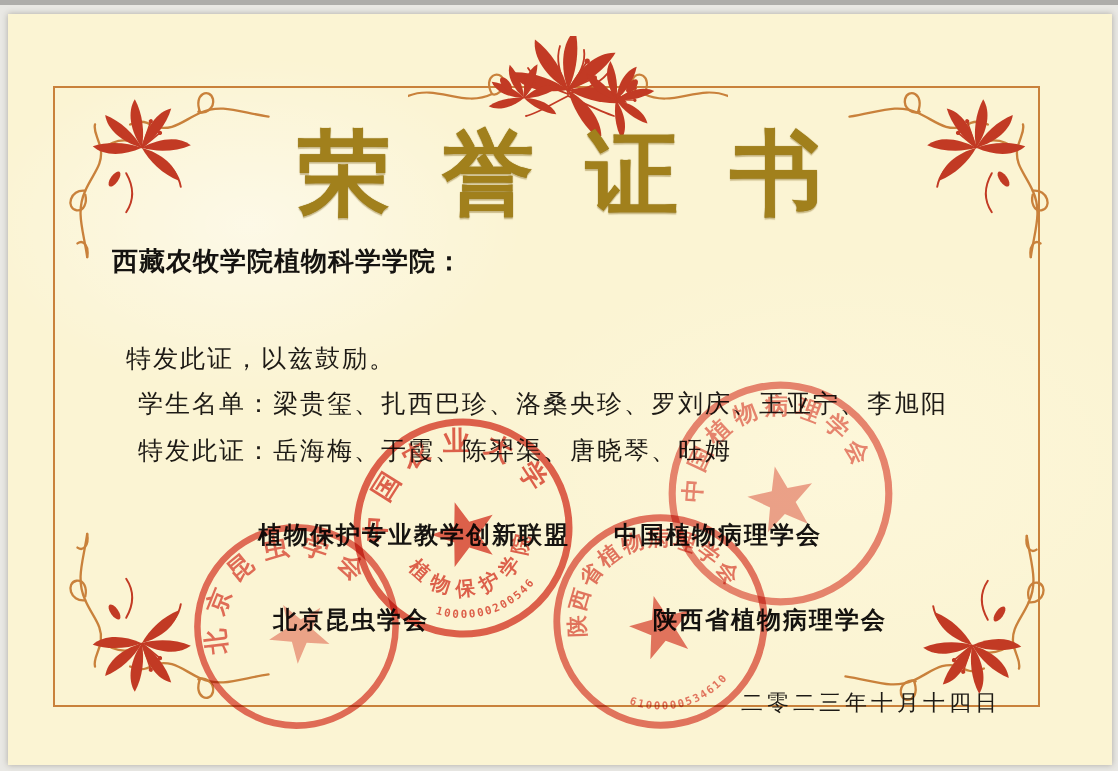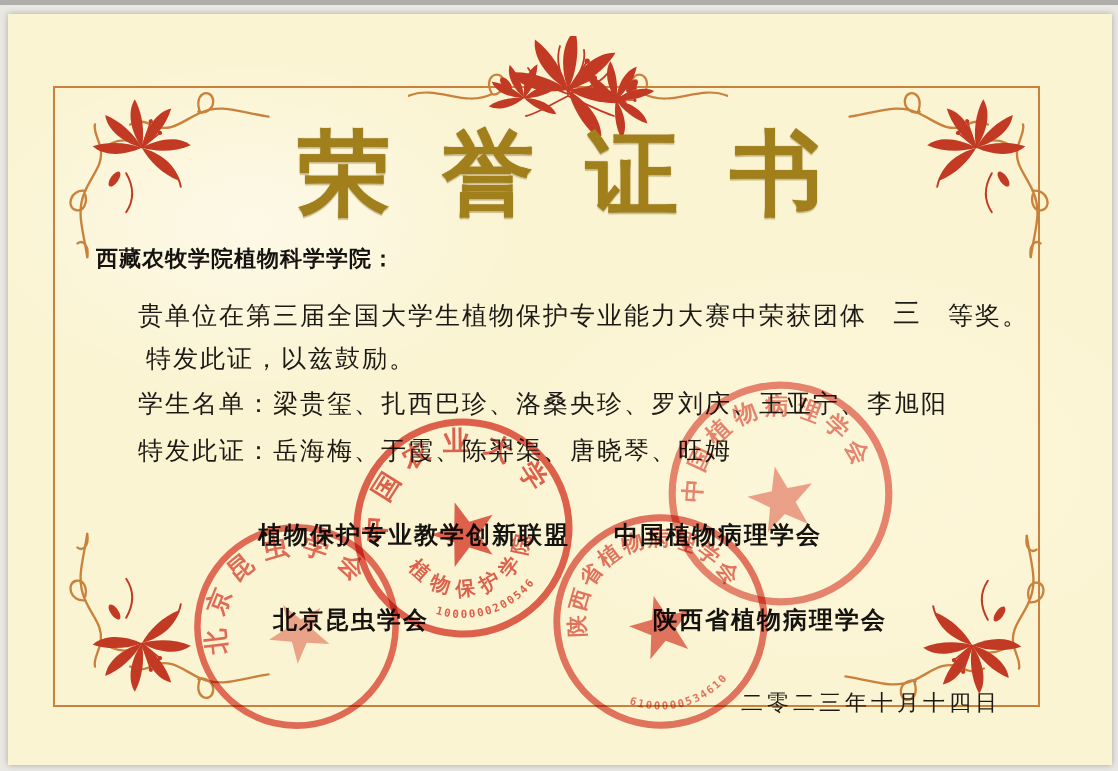--- a/index.html
+++ b/index.html
@@ -15,24 +15,24 @@
   .abs{position:absolute;}
   #border-frame{position:absolute;left:45px;top:72px;right:72px;bottom:58px;
     border:2px solid #c9813b;}
   
   .title{left:0;right:0;top:98px;text-align:center;
     font-family:"DejaVu Serif",serif;font-weight:bold;font-size:92px;
     letter-spacing:52px;padding-left:52px;color:#a1801c;
     text-shadow:0 2px 1px rgba(120,90,10,.35), 0 0 1px #8a6d14;}
   .hei{font-family:"Liberation Sans",sans-serif;font-weight:bold;color:#151310;}
   .kai{font-family:"DejaVu Serif",serif;color:#1d1a15;}
-  .recipient{left:88px;top:230px;font-size:22px;letter-spacing:1px;}
+  .recipient{left:104px;top:230px;font-size:26px;letter-spacing:1px;}
   .bodyline{font-size:25px;letter-spacing:2px;}
   .l1{left:130px;top:283px;}
-  .l2{left:138px;top:328px;}
+  .l2{left:118px;top:328px;}
   .l3{left:130px;top:373px;}
   .l4{left:130px;top:420px;}
   .rank{display:inline-block;margin:0 26px;font-size:27px;transform:translateY(-2px);}
   .sig{font-size:24px;letter-spacing:2px;}
   .sig1a{left:250px;top:505px;}
   .sig1b{left:606px;top:505px;}
   .sig2a{left:265px;top:590px;}
   .sig2b{left:645px;top:590px;}
   .date{left:733px;top:674px;font-size:22px;letter-spacing:4px;}
   
@@ -136,23 +136,20 @@
       <use href="#flower" transform="translate(116,62) scale(0.72) rotate(-30)"></use>
       <use href="#flower" transform="translate(208,64) scale(0.78) rotate(25)"></use>
       <ellipse cx="98" cy="48" rx="4" ry="8" transform="rotate(-40 98 48)" fill="#c23a24"></ellipse>
       <ellipse cx="224" cy="50" rx="4" ry="8" transform="rotate(40 224 50)" fill="#c23a24"></ellipse>
     </svg>
 
     <div class="abs title">荣誉证书</div>
 
     <div class="abs hei recipient">西藏农牧学院植物科学学院：</div>
 
-    <div class="abs kai bodyline l1">
-      <span>贵单位在第三届全国大学生植物保护专业能力大赛中荣获团体</span><span class="rank">三</span><span>等奖。</span>
-    </div>
     <div class="abs kai bodyline l2">特发此证，以兹鼓励。</div>
     <div class="abs kai bodyline l3">
       <span>学生名单：</span><span>梁贵玺、扎西巴珍、洛桑央珍、罗刘庆、王亚宁、李旭阳</span>
     </div>
     <div class="abs kai bodyline l4">
       <span>特发此证：</span><span>岳海梅、于霞、陈羿渠、唐晓琴、旺姆</span>
     </div>
 
     <div class="abs hei sig sig1a">植物保护专业教学创新联盟</div>
     <div class="abs hei sig sig1b">中国植物病理学会</div>

